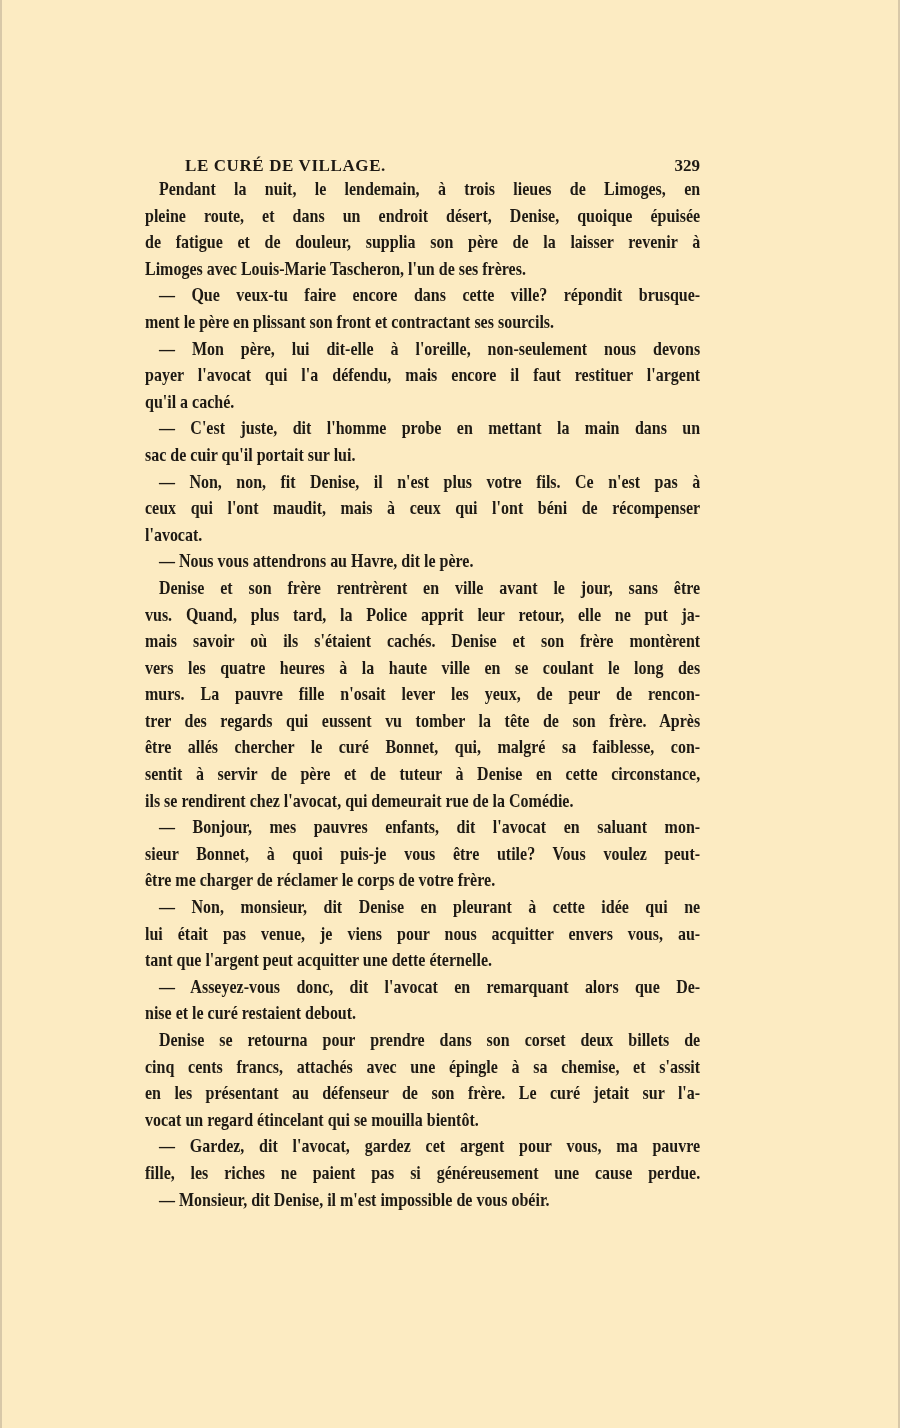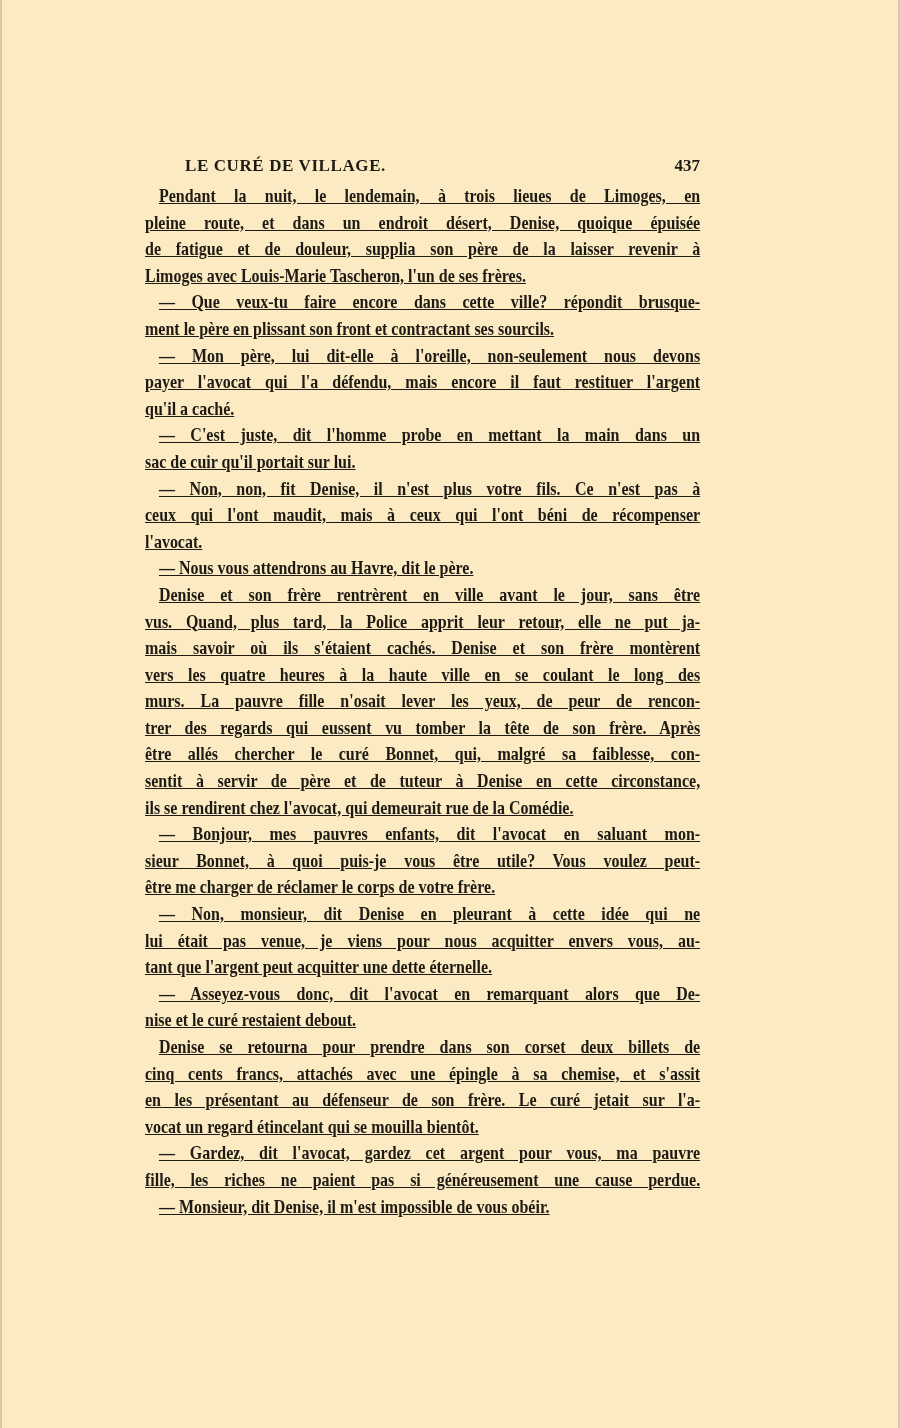--- a/index.html
+++ b/index.html
@@ -20,42 +20,42 @@
   .running-title {
     position: absolute; left: 0; right: 0; text-align: left;
     font-weight: bold; font-size: 17px; letter-spacing: 0.6px;
     font-variant: small-caps;
     padding-left: 40px;
   }
   .page-number {
     position: absolute; right: 0; top: 0; font-weight: bold; font-size: 17px;
   }
   .text-block {
-    position: absolute; left: 145px; top: 183px; width: 555px; text-decoration: underline;
+    position: absolute; left: 145px; top: 176px; width: 555px;
   }
   .line {
     height: 26.6px; line-height: 26.6px;
     font-size: 19.5px; font-weight: bold;
     white-space: nowrap;
     text-align: justify; text-align-last: justify;
     transform-origin: left center;
     transform: scaleX(0.82);
     width: 677px;
   }
   .line.last { text-align-last: left; }
 </style>
 </head>
 <body>
 
 <div class="page-edge" style="left:0"></div>
 <div class="page-edge" style="right:0"></div>
 
 <div class="running-head">
   <div class="running-title">LE CURÉ DE VILLAGE.</div>
-  <div class="page-number">437</div>
+  <div class="page-number">329</div>
 </div>
 
 <div class="text-block" id="text-block">
     <div class="line" style="padding-left: 17px; width: 660px;">Pendant la nuit, le lendemain, à trois lieues de Limoges, en</div>
     <div class="line">pleine route, et dans un endroit désert, Denise, quoique épuisée</div>
     <div class="line">de fatigue et de douleur, supplia son père de la laisser revenir à</div>
     <div class="line last">Limoges avec Louis-Marie Tascheron, l'un de ses frères.</div>
     <div class="line" style="padding-left: 17px; width: 660px;">— Que veux-tu faire encore dans cette ville? répondit brusque-</div>
     <div class="line last">ment le père en plissant son front et contractant ses sourcils.</div>
     <div class="line" style="padding-left: 17px; width: 660px;">— Mon père, lui dit-elle à l'oreille, non-seulement nous devons</div>

